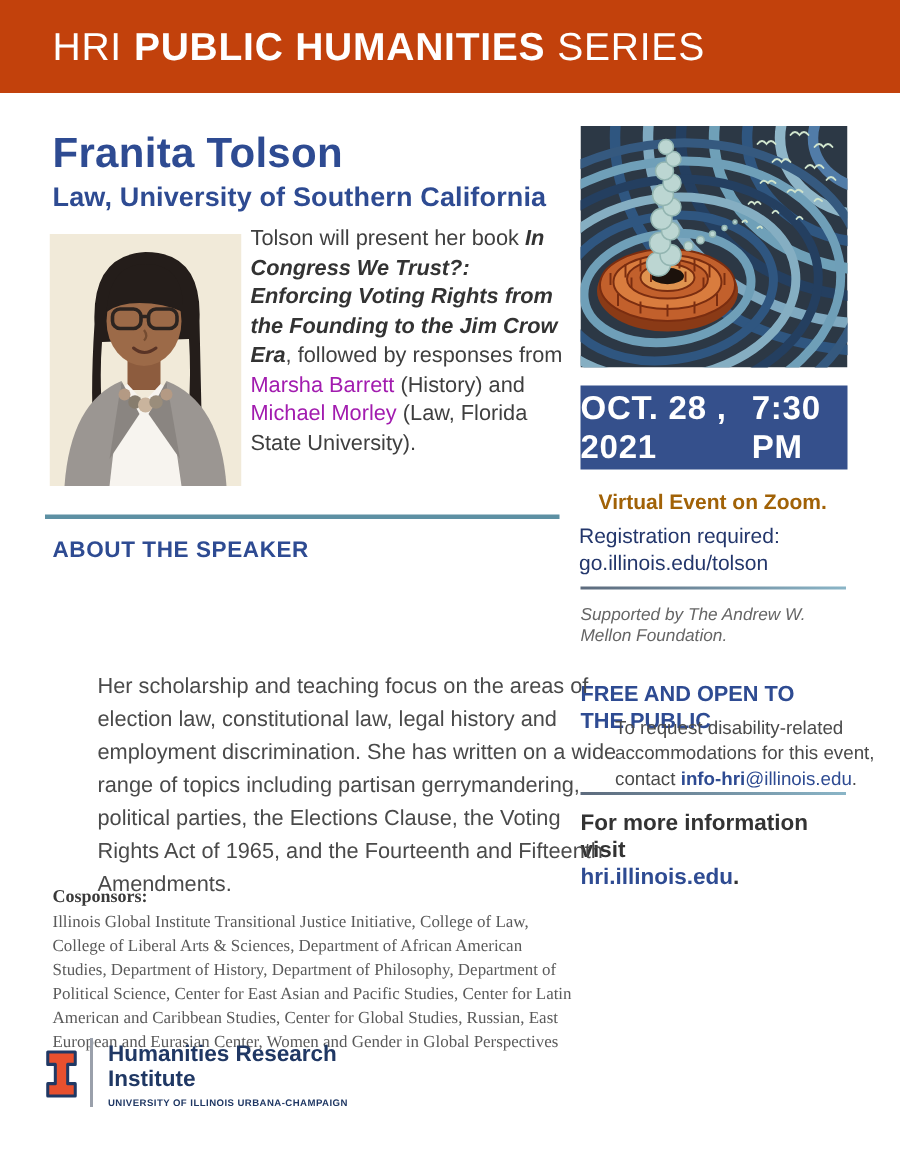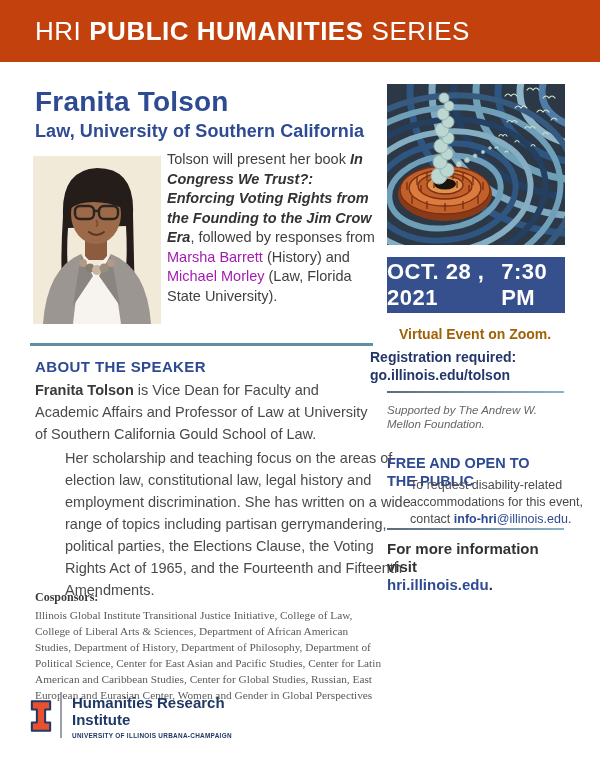--- a/index.html
+++ b/index.html
@@ -35,22 +35,22 @@
   
   .date-box {
     position:absolute; left:387px; top:257px; width:178px; height:56px;
     background:#35508c; color:#ffffff; font-weight:800;
     display:flex; align-items:center; justify-content:center;
     font-size:22px; line-height:26px; letter-spacing:0.5px;
   }
   
   .r-venue { position:absolute; left:387px; top:326px; width:180px;
     font-size:14px; font-weight:800; color:#a16207;margin-left:12px; }
-  .r-reg { position:absolute; left:370px; top:348px; width:180px;
-    font-size:14px; font-weight:700; color:#23366b; line-height:18px; }
+  .r-reg { position:absolute; left:386px; top:348px; width:180px;
+    font-size:14px; font-weight:400; color:#23366b; line-height:18px; }
   .rule-grad { position:absolute; height:2px; width:177px;
     background:linear-gradient(90deg,#5d6b7d,#8ab5c7); }
   .rule1 { left:387px; top:391px; }
   .rule2 { left:387px; top:528px; }
   .r-supported { position:absolute; left:387px; top:403px; width:160px;
     font-size:11.5px; font-style:italic; color:#666666; line-height:14px; }
   .r-free { position:absolute; left:387px; top:454px; width:180px;
     font-size:14.5px; font-weight:800; color:#2e4b92; line-height:18px; }
   .r-accom { position:absolute; left:410px; top:477px; width:178px;
     font-size:12.5px; color:#4a4a4a; line-height:17px; }
@@ -218,23 +218,20 @@
     <span>To request disability-related accommodations for this event, contact </span><span class="em-b">info-hri</span><span class="em-r">@illinois.edu</span><span>.</span>
   </div>
   <div class="rule-grad rule2"></div>
   <div class="r-more">
     <div>For more information visit</div>
     <div><span class="url">hri.illinois.edu</span><span>.</span></div>
   </div>
 
   <div class="rule-teal"></div>
   <div class="about-heading">ABOUT THE SPEAKER</div>
-  <div class="about-p1">
-    <b>Franita Tolson</b><span> is Vice Dean for Faculty and Academic Affairs and Professor of Law at University of Southern California Gould School of Law.</span>
-  </div>
   <div class="about-p2">Her scholarship and teaching focus on the areas of election law, constitutional law, legal history and employment discrimination. She has written on a wide range of topics including partisan gerrymandering, political parties, the Elections Clause, the Voting Rights Act of 1965, and the Fourteenth and Fifteenth Amendments.</div>
 
   <div class="cosponsors">
     <div class="cos-head">Cosponsors:</div>
     <div class="cos-text">Illinois Global Institute Transitional Justice Initiative, College of Law, College of Liberal Arts &amp; Sciences, Department of African American Studies, Department of History, Department of Philosophy, Department of Political Science, Center for East Asian and Pacific Studies, Center for Latin American and Caribbean Studies, Center for Global Studies, Russian, East European and Eurasian Center, Women and Gender in Global Perspectives</div>
   </div>
 
   <div class="footer">
     <svg class="block-i" viewBox="0 0 24 36">
       <path d="M2 2 h20 v9 h-5.5 v14 h5.5 v9 h-20 v-9 h5.5 v-14 h-5.5 z" fill="#e8502e" stroke="#203864" stroke-width="2.2" stroke-linejoin="round"></path>

